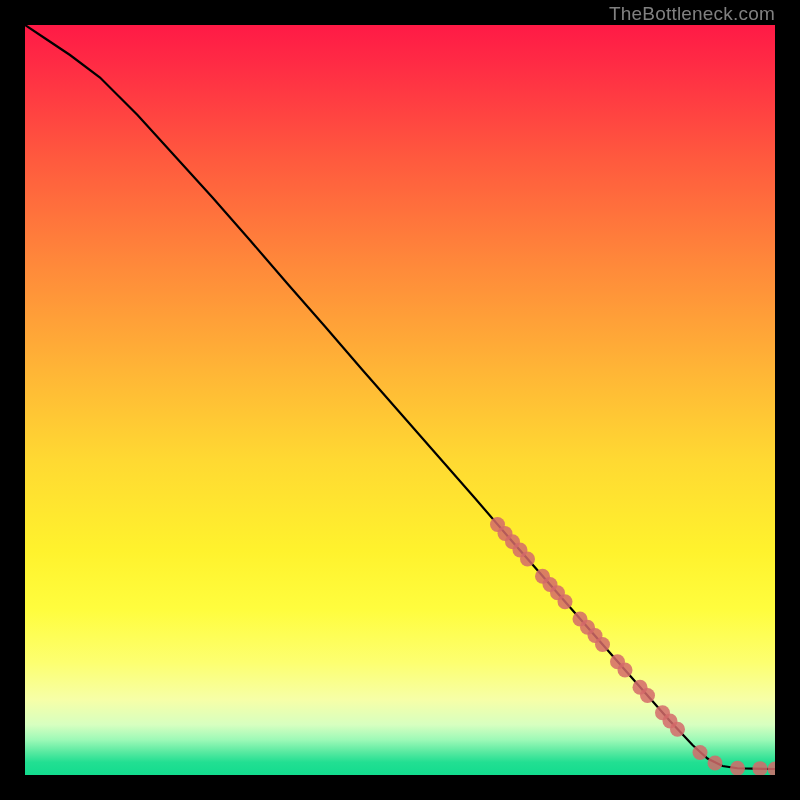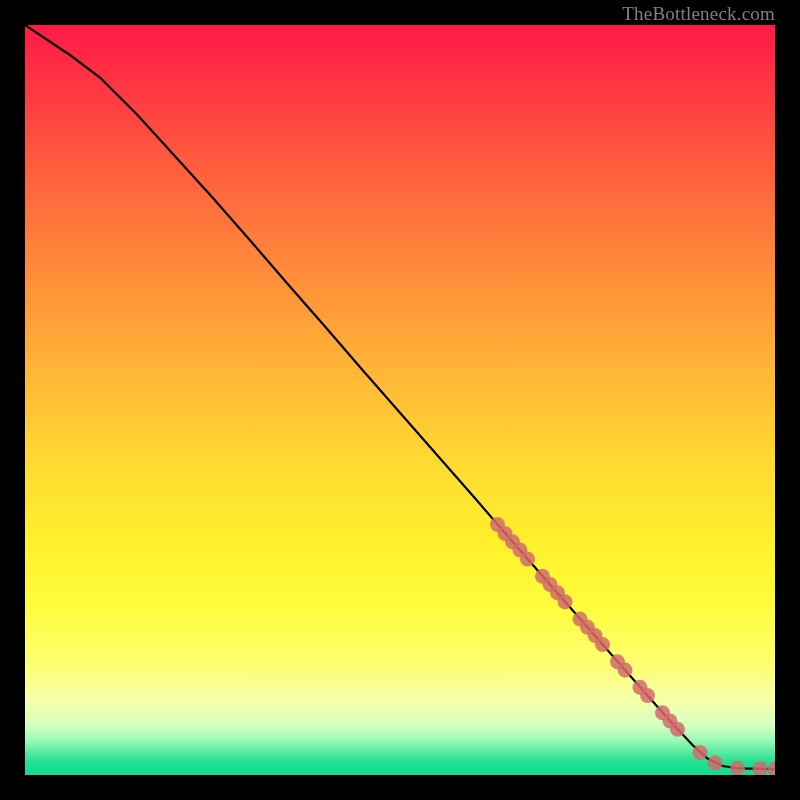--- a/index.html
+++ b/index.html
@@ -50,21 +50,20 @@
     );
   }
   .watermark {
     position: absolute;
     top: 3px;
     right: 25px;
     color: #808080;
     font-size: 19px;
     font-weight: 400;
     letter-spacing: 0.2px;
-    font-family: Liberation Serif, serif;
   }
   svg.curve {
     position: absolute;
     inset: 0;
     width: 750px;
     height: 750px;
   }
   .marker {
     fill: #d46a6a;
     fill-opacity: 0.85;

